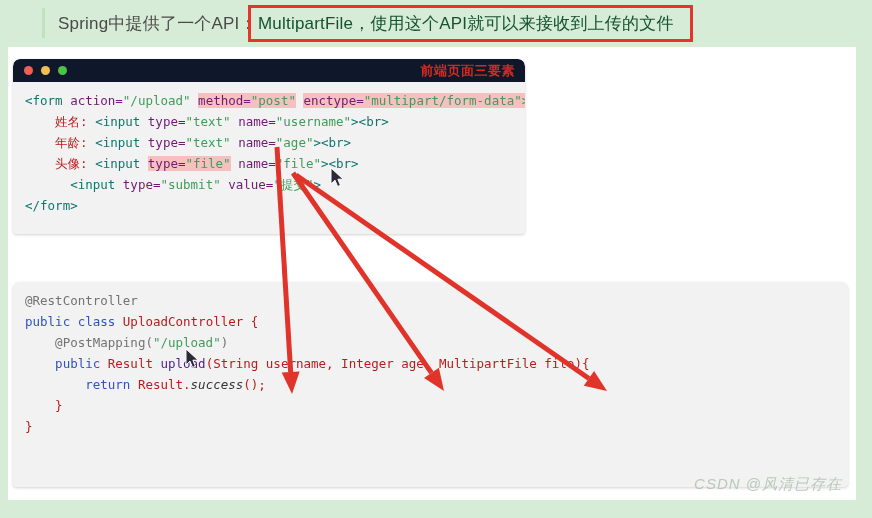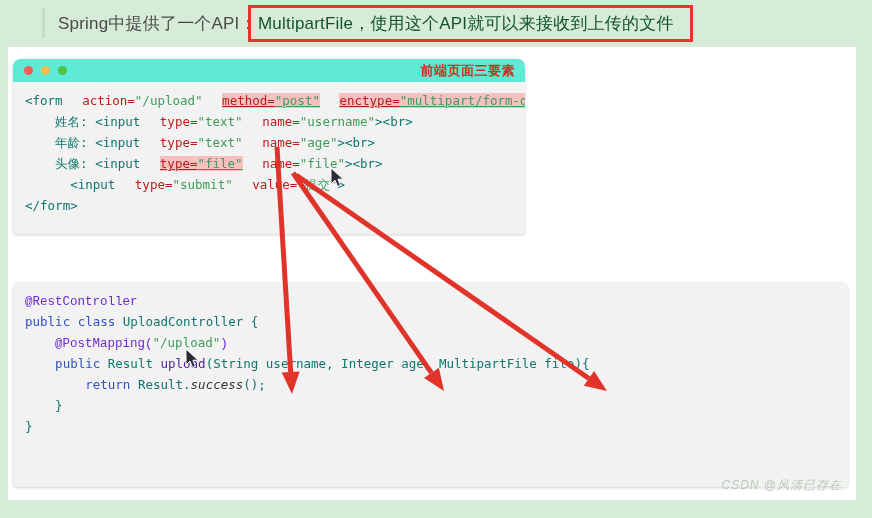--- a/index.html
+++ b/index.html
@@ -39,21 +39,21 @@
   }
   
   .code-window{
     position:absolute;
     background:#f2f2f2;
     border-radius:7px 7px 4px 4px;
     box-shadow:0 1px 3px rgba(0,0,0,.18);
     overflow:hidden;
   }
   .titlebar{
-    position:relative;height:23px;background:#5eead4;
+    position:relative;height:23px;background:#0f172a;
     border-radius:7px 7px 0 0;
   }
   .dots{position:absolute;left:11px;top:7px;display:flex;gap:8px;}
   .dot{width:9px;height:9px;border-radius:50%;}
   .dot.red{background:#ef5f56;}
   .dot.yellow{background:#f4bd4f;}
   .dot.green{background:#4dc247;}
   .win-title{
     position:absolute;right:10px;top:3px;
     font-size:13px;font-weight:bold;color:#d32b20;
@@ -61,45 +61,45 @@
   }
   .code-body{
     padding:8px 0 10px 0;
     font-family:"DejaVu Sans Mono","Liberation Mono",monospace;
     font-size:12.5px;line-height:21px;
     color:#333;white-space:pre;
   }
   .code-line{padding-left:12px;height:21px;}
   
   .tag{color:#0f766e;}
-  .attr{color:#b91c1c;margin-left:12px;}
+  .attr{color:#701a75;}
   .str{color:#3f9c5a;}
   .kw{color:#2f53c0;margin-top:12px;}
-  .ann{color:#6d28d9;font-family:Liberation Mono, monospace;}
-  .type{color:#0f766e;}
+  .ann{color:#737373;}
+  .type{color:#b91c1c;}
   .meth{color:#4c1d95;}
   .ital{font-style:italic;margin-top:21px;}
-  .hl{background:#f6bfc0;text-decoration:underline;}
+  .hl{background:#f6bfc0;}
   
   #window-frontend{left:5px;top:12px;width:512px;height:175px;}
   
   #window-backend{left:5px;top:235px;width:835px;height:205px;}
   
   #arrow-layer{
     position:absolute;left:0;top:0;width:872px;height:518px;
     pointer-events:none;
   }
   
   .cursor{position:absolute;pointer-events:none;}
   #cursor-top{left:330px;top:167px;}
   #cursor-bottom{left:185px;top:348px;}
   
   #watermark{
     position:absolute;right:14px;bottom:6px;
-    font-size:12px;color:#b9c9b9;letter-spacing:1px;
+    font-size:15px;color:#b9c9b9;letter-spacing:1px;
     font-style:italic;
   }
 </style>
 </head>
 <body>
 
 <div id="header-line">
   <div id="header-bar"></div>
   <div id="header-text">Spring中提供了一个API：</div>
   <div id="header-highlight-box"></div>

